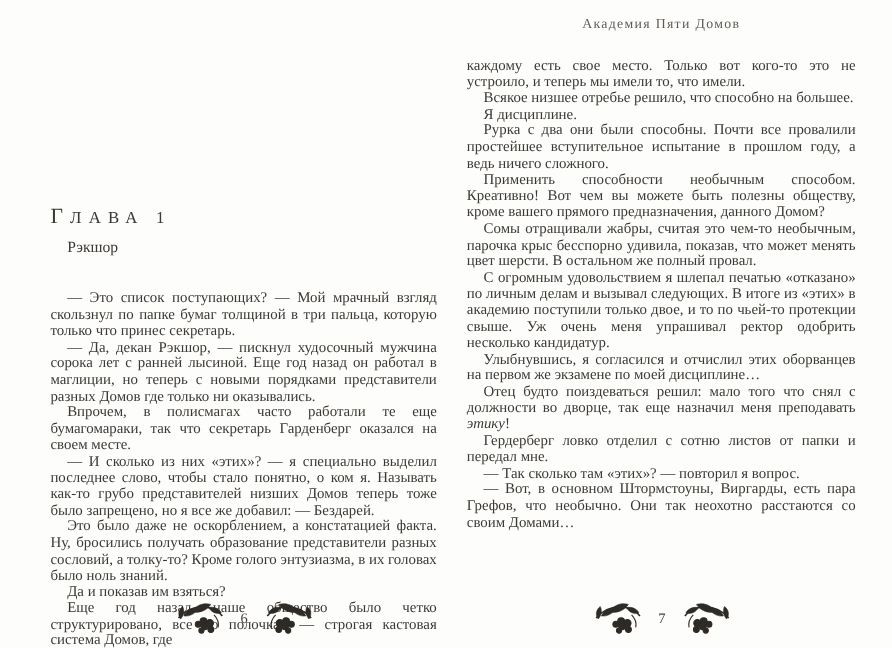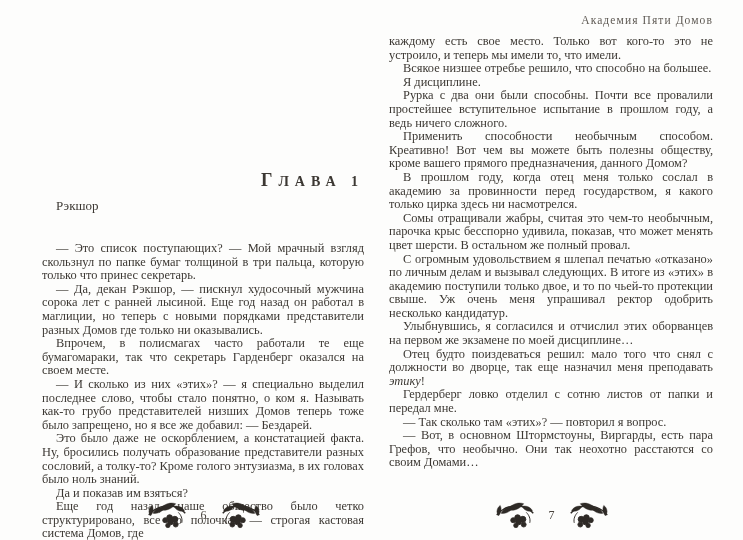--- a/index.html
+++ b/index.html
@@ -11,32 +11,32 @@
   body{
     background:var(--background);
     font-family:"Liberation Serif","DejaVu Serif",serif;
     color:var(--text);
   }
   .book{display:flex;width:743px;height:540px;}
   .page{position:relative;width:371px;height:540px;overflow:hidden;}
   .page.left .page-body{padding:170px 7px 0 42px;}
   .page.right .page-body{padding:14px 29px 0 18px;}
   .running-header{
-    text-align:right;font-size:11.5px;letter-spacing:1.1px;
+    text-align:center;font-size:11.5px;letter-spacing:1.1px;
     color:var(--header);white-space:nowrap;
   }
   .chapter{
-    text-align:right;font-size:14px;font-weight:bold;
+    text-align:left;font-size:14px;font-weight:normal;
     letter-spacing:6px;text-transform:uppercase;color:var(--text);
   }
   .chapter::first-letter{font-size:18px;}
   .pov{font-size:13px;margin:7px 0 4px 14px;}
   .text{margin-top:28px;font-size:12.4px;line-height:13.6px;
     text-align:justify;hyphens:auto;-webkit-hyphens:auto;}
-  .page.right .text{margin-top:9px;}
+  .page.right .text{margin-top:22px;}
   .para{text-indent:14px;}
   .para.no-indent{text-indent:0;}
   .it{font-style:italic;}
   .page-footer{
     position:absolute;bottom:10px;display:flex;align-items:center;
     justify-content:center;gap:10px;
   }
   .page.left .page-footer{left:42px;width:323px;}
   .page.right .page-footer{left:18px;width:325px;}
   .page-num{font-size:12px;color:var(--pagenum);padding:0 4px;}
@@ -99,21 +99,20 @@
 
   <section class="page right">
     <div class="page-body">
       <header class="running-header">Академия Пяти Домов</header>
       <div class="text">
           <p class="para no-indent"><span>каждому есть свое место. Только вот кого-то это не устроило, и теперь мы имели то, что имели.</span></p>
           <p class="para"><span>Всякое низшее отребье решило, что способно на большее.</span></p>
           <p class="para"><span>Я дисциплине.</span></p>
           <p class="para"><span>Рурка с два они были способны. Почти все провалили простейшее вступительное испытание в прошлом году, а ведь ничего сложного.</span></p>
           <p class="para"><span>Применить способности необычным способом. Креативно! Вот чем вы можете быть полезны обществу, кроме вашего прямого предназначения, данного Домом?</span></p>
-          <p class="para"><span>В прошлом году, когда отец меня только сослал в академию за провинности перед государством, я какого только цирка здесь ни насмотрелся.</span></p>
           <p class="para"><span>Сомы отращивали жабры, считая это чем-то необычным, парочка крыс бесспорно удивила, показав, что может менять цвет шерсти. В остальном же полный провал.</span></p>
           <p class="para"><span>С огромным удовольствием я шлепал печатью «отказано» по личным делам и вызывал следующих. В итоге из «этих» в академию поступили только двое, и то по чьей-то протекции свыше. Уж очень меня упрашивал ректор одобрить несколько кандидатур.</span></p>
           <p class="para"><span>Улыбнувшись, я согласился и отчислил этих оборванцев на первом же экзамене по моей дисциплине…</span></p>
           <p class="para"><span>Отец будто поиздеваться решил: мало того что снял с должности во дворце, так еще назначил меня преподавать </span><span class="it">этику</span><span>!</span></p>
           <p class="para"><span>Гердерберг ловко отделил с сотню листов от папки и передал мне.</span></p>
           <p class="para"><span>— Так сколько там «этих»? — повторил я вопрос.</span></p>
           <p class="para"><span>— Вот, в основном Штормстоуны, Виргарды, есть пара Грефов, что необычно. Они так неохотно расстаются со своим Домами…</span></p>
         </div>
     </div>
     <footer class="page-footer">

